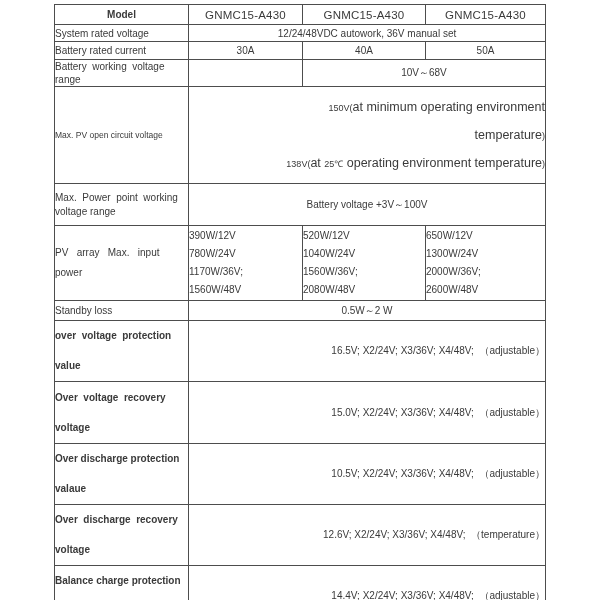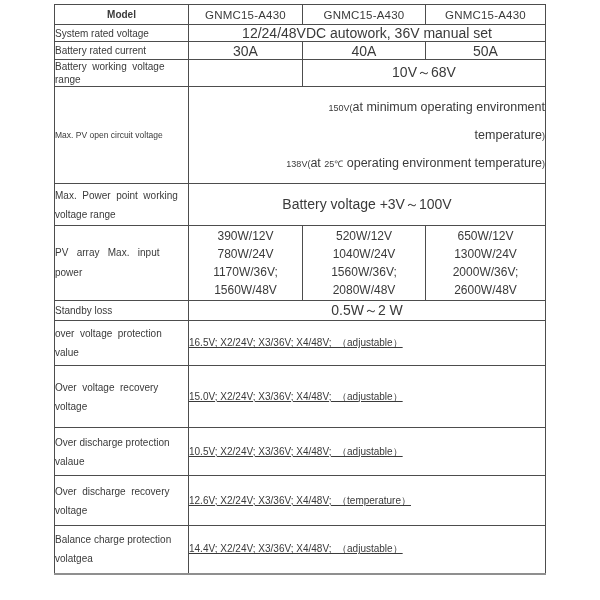--- a/index.html
+++ b/index.html
@@ -26,32 +26,32 @@
   }
   
   .lbl {
     font-size: 10px;
     line-height: 13px;
     padding: 1px 2px 1px 7px;
     white-space: pre-wrap;
     text-align: left;
   }
   .lbl.lh13 { line-height: 13px; }
-  .lbl.lh19 { line-height: 19px; margin-top: 16px; }
+  .lbl.lh19 { line-height: 14px; margin-top: 16px; }
   .lbl.lh20 { line-height: 20px; }
-  .lbl.lh21 { line-height: 19px; }
+  .lbl.lh21 { line-height: 30px; font-weight: bold; }
   .lbl.small { font-size: 8.5px; }
   
   .model-label { font-weight: bold; font-size: 10px; text-align: center; }
   .model-name  { font-size: 11.5px; text-align: center; letter-spacing: 0.2px; margin-top: 20px; }
   
-  .val-c { text-align: center; font-size: 14px; white-space: pre-wrap; }
-  .val-l { text-align: left; font-size: 10px; padding-left: 8px; white-space: pre-wrap; text-decoration: underline; }
+  .val-c { text-align: center; font-size: 10px; white-space: pre-wrap; }
+  .val-l { text-align: right; font-size: 10px; padding-left: 8px; white-space: pre-wrap; }
   .pv-array-val {
-    text-align: center; font-size: 12px;
+    text-align: left; font-size: 10px;
     line-height: 18px; white-space: pre-line;
   }
   .pv-open-cell { text-align: right; line-height: 25px; }
   .pv-open-cell .sm { font-size: 9px; }
   .pv-open-cell .bg { font-size: 12.5px; }
 </style>
 </head>
 <body>
 
 <div class="sheet">

